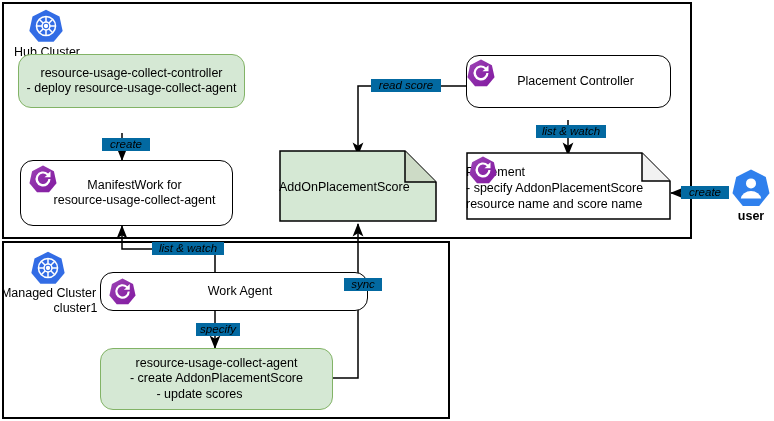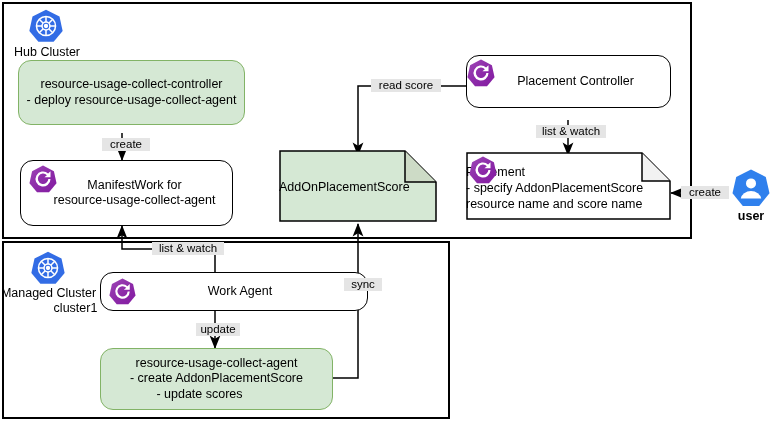--- a/index.html
+++ b/index.html
@@ -20,22 +20,22 @@
   .node .txt{display:block;line-height:1.22;font-size:12.5px;padding:0 6px;}
 
   
   .note{position:absolute;}
   .note .body{position:absolute;inset:0;}
   .note .label{position:absolute;left:0;right:8px;text-align:left;
                font-size:12.5px;line-height:1.22;}
 
   
   .caption{position:absolute;text-align:center;font-size:12.5px;line-height:1.2;}
-  .edgelabel{position:absolute;background:#e5e5e5;font-size:11.5px;
-             line-height:1.1;padding:0 2px;white-space:nowrap;text-align:center;}
+  .edgelabel{position:absolute;background:#0369a1;font-size:11.5px;
+             line-height:1.1;padding:0 2px;white-space:nowrap;text-align:center;font-style:italic;}
 
   
   .icon{position:absolute;line-height:0;}
   .svgwrap{display:block;}
 </style>
 </head>
 <body>
 
 <div id="canvas">
 
@@ -92,21 +92,21 @@
                  M9.4,20 L15.6,20 M24.4,20 L30.6,20
                  M12.5,12.5 L16.9,16.9 M23.1,23.1 L27.5,27.5
                  M27.5,12.5 L23.1,16.9 M16.9,23.1 L12.5,27.5"></path>
       </g>
       <circle cx="20" cy="20" r="2.4" fill="#ffffff"></circle>
     </svg>
   </div>
   <div class="caption" style="left:0px;top:286px;width:97px;">Managed Cluster</div>
   <div class="caption" style="left:0px;top:301px;width:97px;padding-left:27px;">cluster1</div>
 
-  <div class="abs node green round" style="left:18px;top:60px;width:227px;height:65px;border-color:#82b366;">
+  <div class="abs node green round" style="left:18px;top:54px;width:227px;height:54px;border-color:#82b366;">
     <span class="txt">
       <span>resource-usage-collect-controller</span><br>
       <span>-  deploy resource-usage-collect-agent</span>
     </span>
   </div>
 
   <div class="abs node round" style="left:20px;top:160px;width:213px;height:66px;">
     <span class="txt" style="padding-left:22px;">
       <span>ManifestWork for</span><br>
       <span>resource-usage-collect-agent</span>
@@ -220,17 +220,17 @@
   <div class="edgelabel" style="left:102px;top:138px;width:44px;">create</div>
 
   <div class="edgelabel" style="left:371px;top:79px;width:66px;">read score</div>
 
   <div class="edgelabel" style="left:536px;top:125px;width:66px;">list &amp; watch</div>
 
   <div class="edgelabel" style="left:681px;top:186px;width:44px;">create</div>
 
   <div class="edgelabel" style="left:152px;top:242px;width:68px;">list &amp; watch</div>
 
-  <div class="edgelabel" style="left:196px;top:323px;width:40px;">update</div>
+  <div class="edgelabel" style="left:196px;top:323px;width:40px;">specify</div>
 
   <div class="edgelabel" style="left:344px;top:278px;width:34px;">sync</div>
 
 </div>
 
 </body></html>

